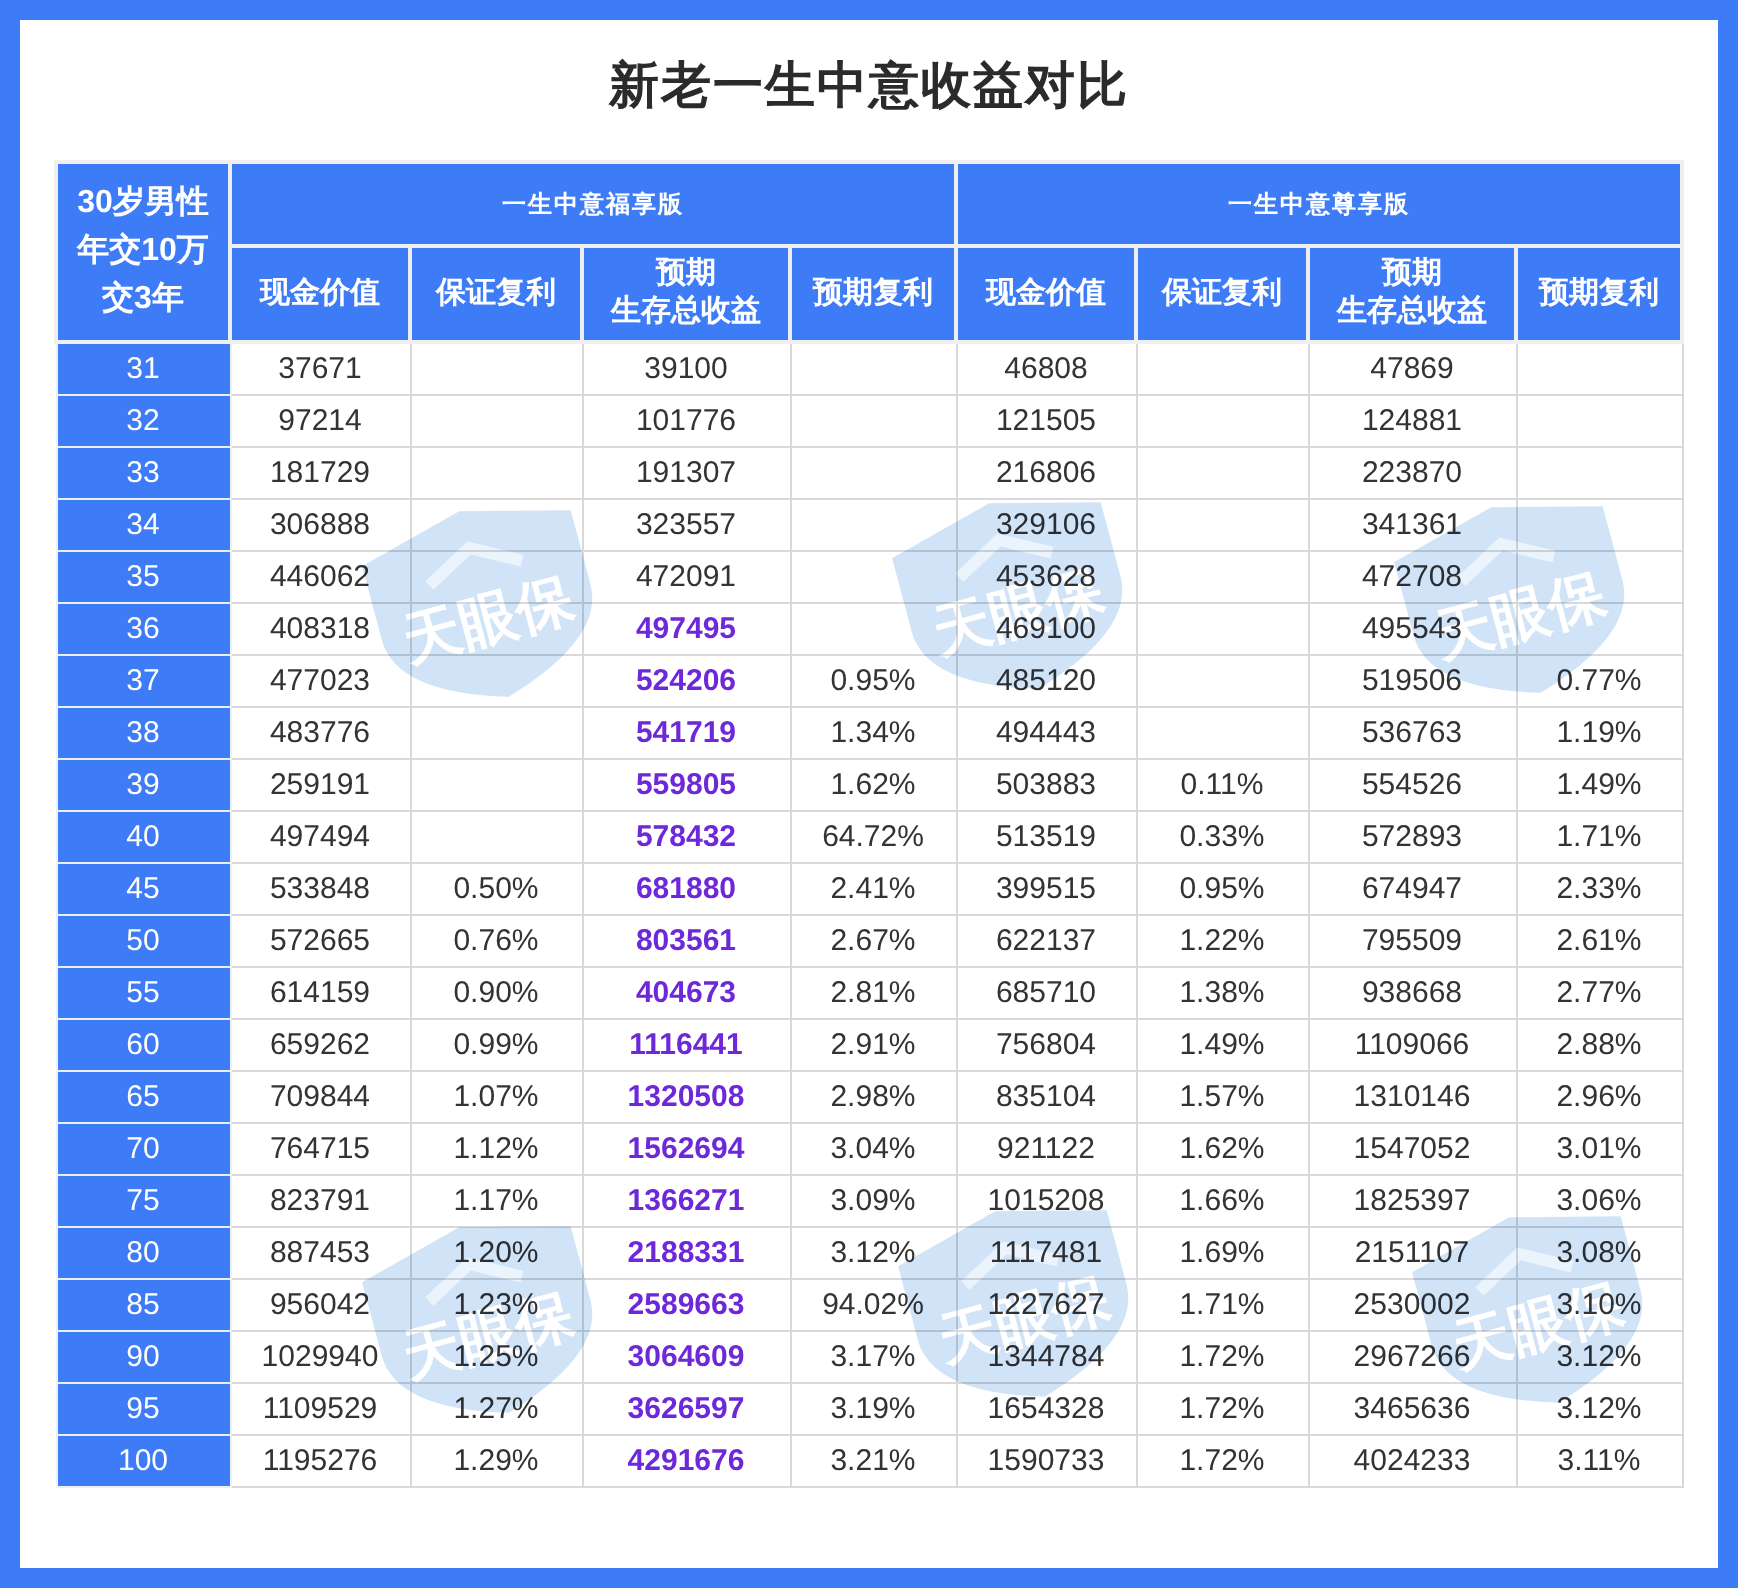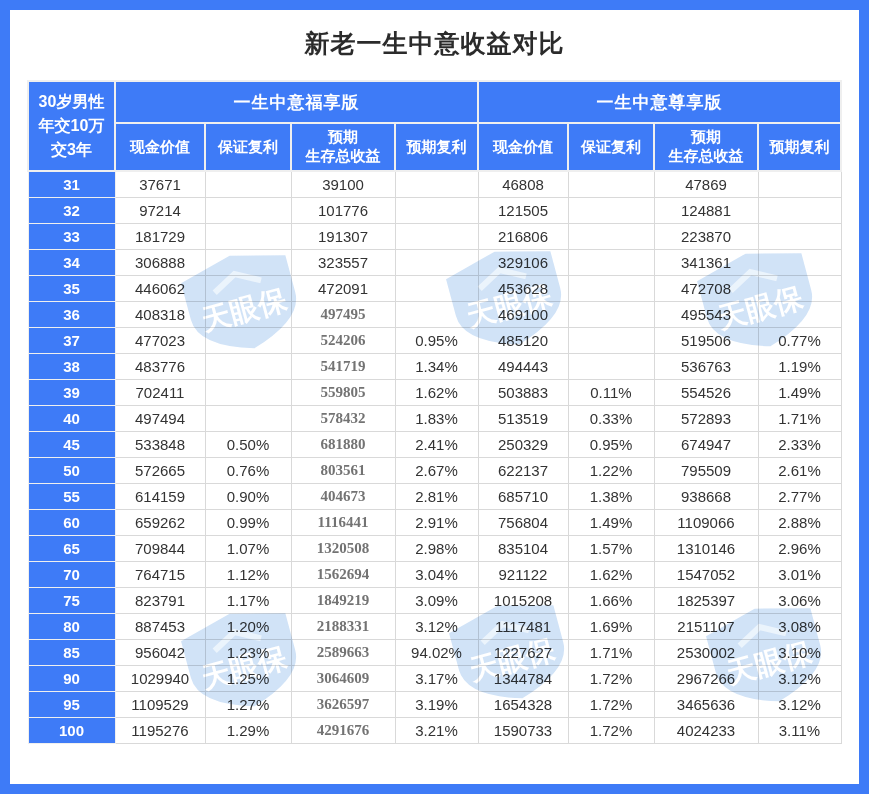--- a/index.html
+++ b/index.html
@@ -13,30 +13,30 @@
     height:40px;line-height:40px;margin:13px 15px 17px;letter-spacing:1px;
   }
   table.cmp{
     border-collapse:collapse;table-layout:fixed;width:813px;margin:0 auto;
   }
   table.cmp th{
     background:#3E7BF7;color:#ffffff;font-weight:bold;
     border:2px solid #EFEFEF;text-align:center;vertical-align:middle;
   }
   th.corner{font-size:16px;line-height:1.5;white-space:pre-line;}
-  th.group{height:38px;font-size:17px;letter-spacing:1px;}
+  th.group{height:38px;font-size:12px;letter-spacing:1px;}
   th.sub{height:44px;font-size:15px;line-height:1.25;white-space:pre-line;}
   table.cmp td{
     height:25px;text-align:center;vertical-align:middle;font-size:15px;color:#333333;
     background:#ffffff;border:1px solid #D9D9D9;padding:0;
   }
   table.cmp td.age{
-    background:#3E7BF7;color:#ffffff;font-weight:bold;border:1px solid #EFEFEF;
-  }
-  table.cmp td.red{color:#737373;font-weight:bold;font-family:Liberation Serif, serif;}
+    background:#3E7BF7;color:#ffffff;font-weight:normal;border:1px solid #EFEFEF;
+  }
+  table.cmp td.red{color:#6d28d9;font-weight:bold;}
   .watermarks{
     position:absolute;left:0;top:0;width:100%;height:100%;
     pointer-events:none;mix-blend-mode:multiply;
   }
   .shield{position:absolute;width:120px;height:100px;transform:rotate(-15deg);opacity:.85;}
 </style>
 </head>
 <body>
 
 <div class="frame">
@@ -160,47 +160,47 @@
           <td></td>
           <td class="red">541719</td>
           <td>1.34%</td>
           <td>494443</td>
           <td></td>
           <td>536763</td>
           <td>1.19%</td>
         </tr>
         <tr>
           <td class="age">39</td>
-          <td>702411</td>
+          <td>259191</td>
           <td></td>
           <td class="red">559805</td>
           <td>1.62%</td>
           <td>503883</td>
           <td>0.11%</td>
           <td>554526</td>
           <td>1.49%</td>
         </tr>
         <tr>
           <td class="age">40</td>
           <td>497494</td>
           <td></td>
           <td class="red">578432</td>
-          <td>1.83%</td>
+          <td>64.72%</td>
           <td>513519</td>
           <td>0.33%</td>
           <td>572893</td>
           <td>1.71%</td>
         </tr>
         <tr>
           <td class="age">45</td>
           <td>533848</td>
           <td>0.50%</td>
           <td class="red">681880</td>
           <td>2.41%</td>
-          <td>250329</td>
+          <td>399515</td>
           <td>0.95%</td>
           <td>674947</td>
           <td>2.33%</td>
         </tr>
         <tr>
           <td class="age">50</td>
           <td>572665</td>
           <td>0.76%</td>
           <td class="red">803561</td>
           <td>2.67%</td>
@@ -250,21 +250,21 @@
           <td>3.04%</td>
           <td>921122</td>
           <td>1.62%</td>
           <td>1547052</td>
           <td>3.01%</td>
         </tr>
         <tr>
           <td class="age">75</td>
           <td>823791</td>
           <td>1.17%</td>
-          <td class="red">1849219</td>
+          <td class="red">1366271</td>
           <td>3.09%</td>
           <td>1015208</td>
           <td>1.66%</td>
           <td>1825397</td>
           <td>3.06%</td>
         </tr>
         <tr>
           <td class="age">80</td>
           <td>887453</td>
           <td>1.20%</td>

